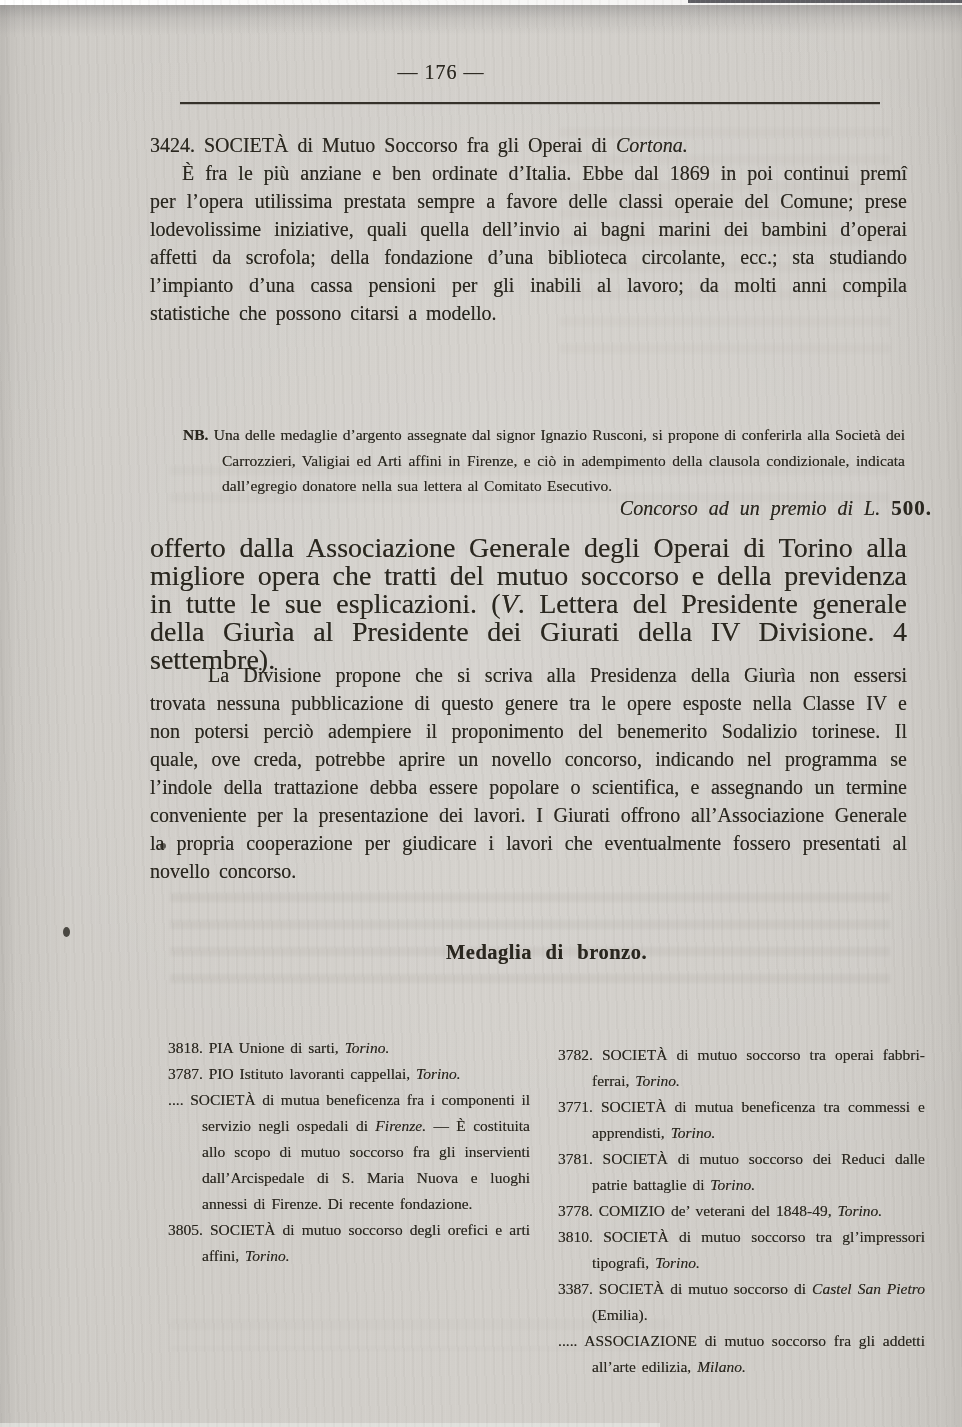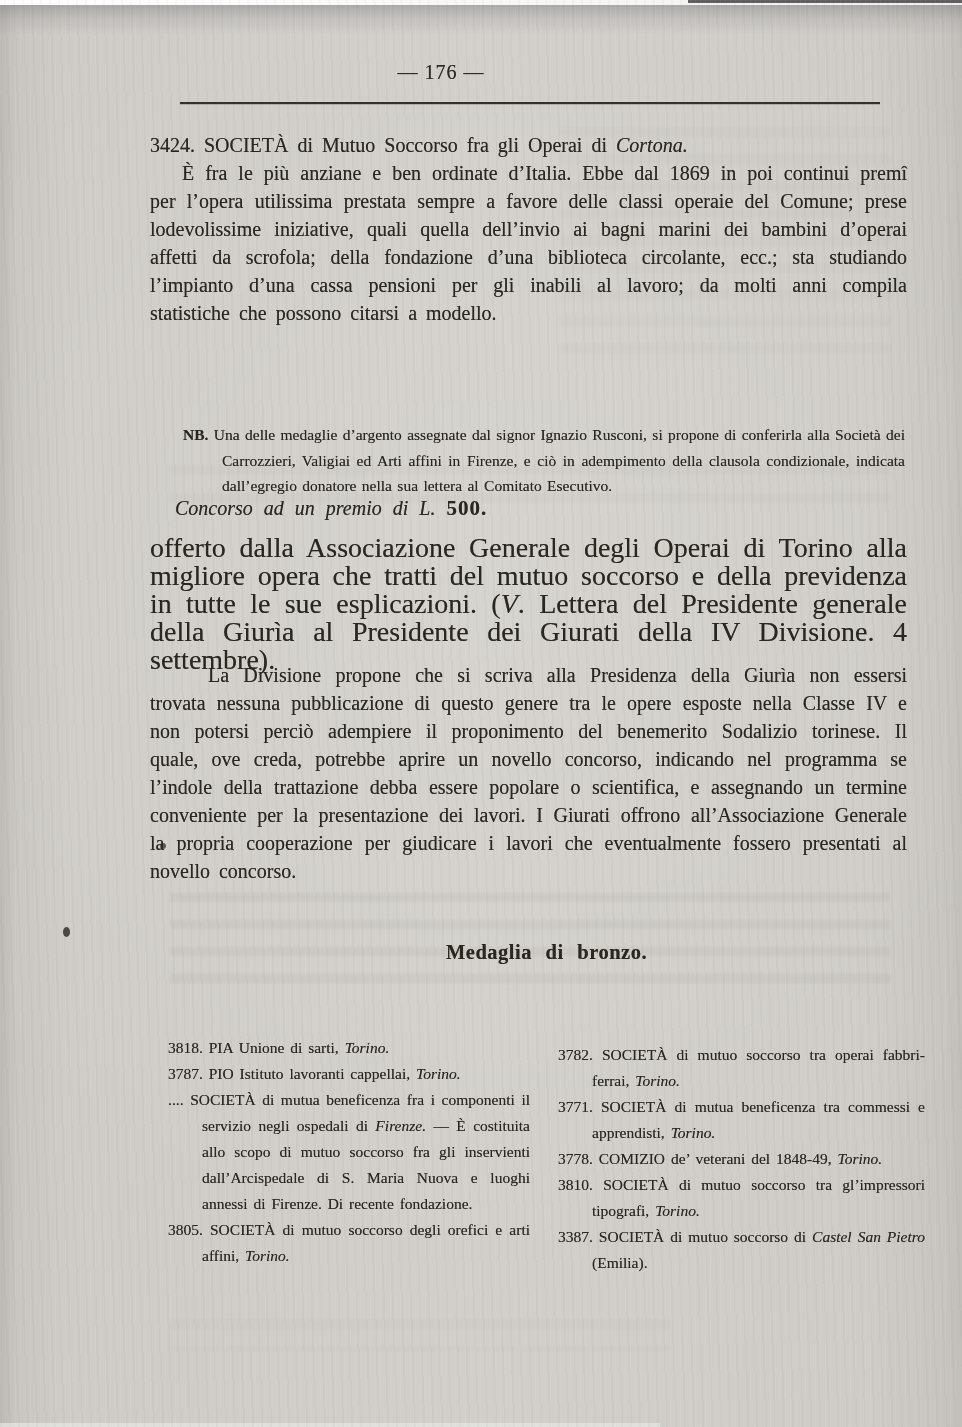--- a/index.html
+++ b/index.html
@@ -50,21 +50,21 @@
 
   .block { position: absolute; text-align: justify; }
 
   .entry { top: 131px; left: 150px; width: 757px; font-size: 20px; line-height: 28px; word-spacing: 4px; }
   .entry .body { text-indent: 32px; }
 
   .nb { top: 386px; left: 183px; width: 722px; font-size: 15.5px; line-height: 25.5px;
     word-spacing: 1.5px; padding-left: 39px; text-indent: -39px; margin-top: 36px; }
   .nb .label { font-weight: 700; }
 
-  .contest-heading { position: absolute; top: 496px; left: 175px; width: 757px; text-align: left;
+  .contest-heading { position: absolute; top: 496px; left: 175px; width: 757px; text-align: right;
     font-size: 20px; word-spacing: 6px; }
   .contest-heading .it { font-style: italic; }
   .contest-heading .bd { font-weight: 700; font-size: 21px; letter-spacing: 1px; font-style: normal; }
 
   .p1 { top: 534px; left: 150px; width: 757px; font-size: 28px; line-height: 28px; word-spacing: 4px; }
   .p2 { top: 661px; left: 150px; width: 757px; font-size: 20px; line-height: 28px; word-spacing: 4px; text-indent: 58px; }
 
   .bronze-heading { position: absolute; top: 941px; left: 168px; width: 757px; text-align: center;
     font-weight: 700; font-size: 20.5px; word-spacing: 8px; letter-spacing: 0.5px; }
 
@@ -117,19 +117,21 @@
   <div class="columns">
     <div class="col left">
         <div class="li"><span class="num">3818. </span><span>PIA Unione di sarti, </span><span class="it">Torino.</span></div>
         <div class="li"><span class="num">3787. </span><span>PIO Istituto lavoranti cappellai, </span><span class="it">Torino.</span></div>
         <div class="li"><span class="num">.... </span><span>SOCIETÀ di mutua beneficenza fra i componenti il servizio negli ospedali di </span><span class="it">Firenze.</span><span> — È costituita allo scopo di mutuo soccorso fra gli inservienti dall’Arcispedale di S. Maria Nuova e luoghi annessi di Firenze. Di recente fondazione.</span></div>
         <div class="li"><span class="num">3805. </span><span>SOCIETÀ di mutuo soccorso degli orefici e arti affini, </span><span class="it">Torino.</span></div>
       </div>
     <div class="col right">
         <div class="li"><span class="num">3782. </span><span>SOCIETÀ di mutuo soccorso tra operai fabbri-ferrai, </span><span class="it">Torino.</span></div>
         <div class="li"><span class="num">3771. </span><span>SOCIETÀ di mutua beneficenza tra commessi e apprendisti, </span><span class="it">Torino.</span></div>
+        <div class="li"><span class="num">3781. </span><span>SOCIETÀ di mutuo soccorso dei Reduci dalle patrie battaglie di </span><span class="it">Torino.</span></div>
         <div class="li"><span class="num">3778. </span><span>COMIZIO de’ veterani del 1848-49, </span><span class="it">Torino.</span></div>
         <div class="li"><span class="num">3810. </span><span>SOCIETÀ di mutuo soccorso tra gl’impressori tipografi, </span><span class="it">Torino.</span></div>
         <div class="li"><span class="num">3387. </span><span>SOCIETÀ di mutuo soccorso di </span><span class="it">Castel San Pietro</span><span> (Emilia).</span></div>
+        <div class="li"><span class="num">..... </span><span>ASSOCIAZIONE di mutuo soccorso fra gli addetti all’arte edilizia, </span><span class="it">Milano.</span></div>
       </div>
   </div>
 
 </div>
 
 </body></html>

